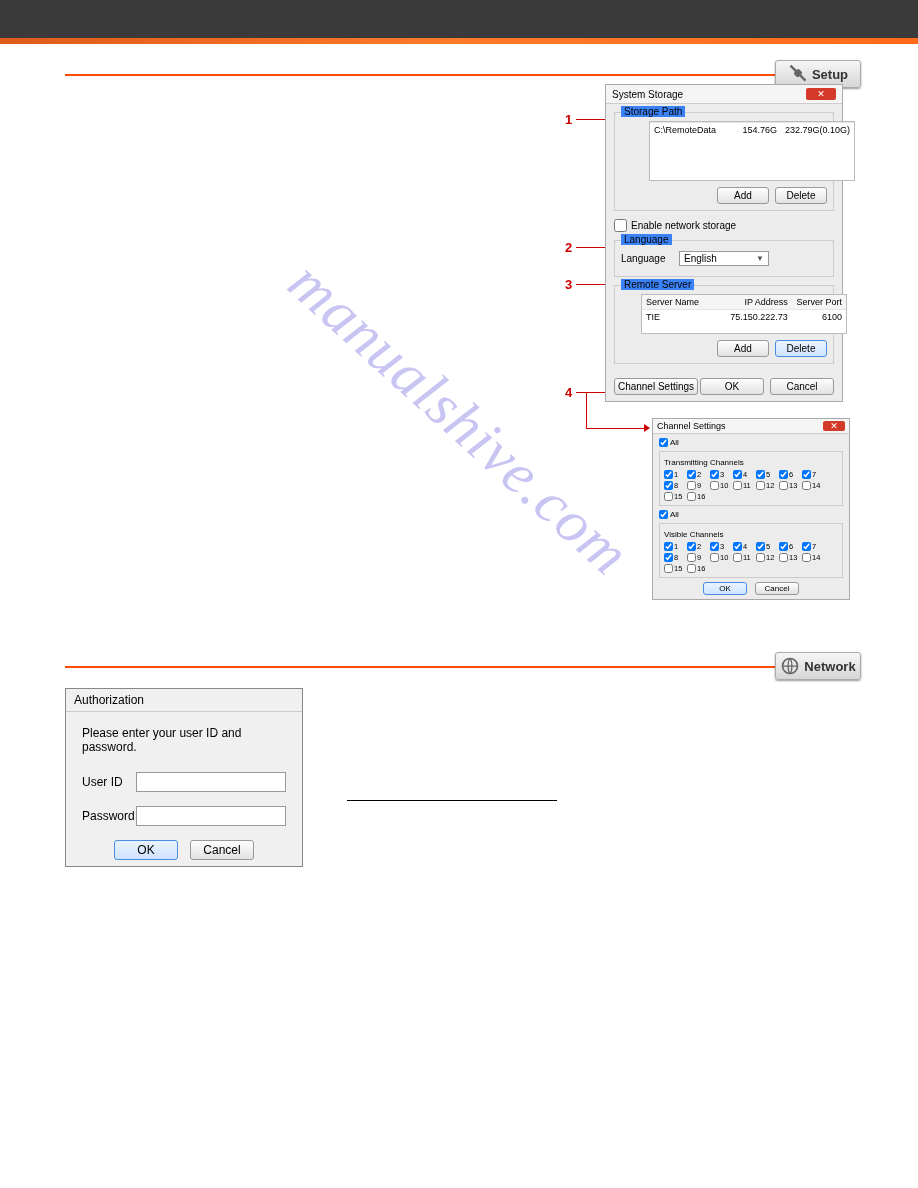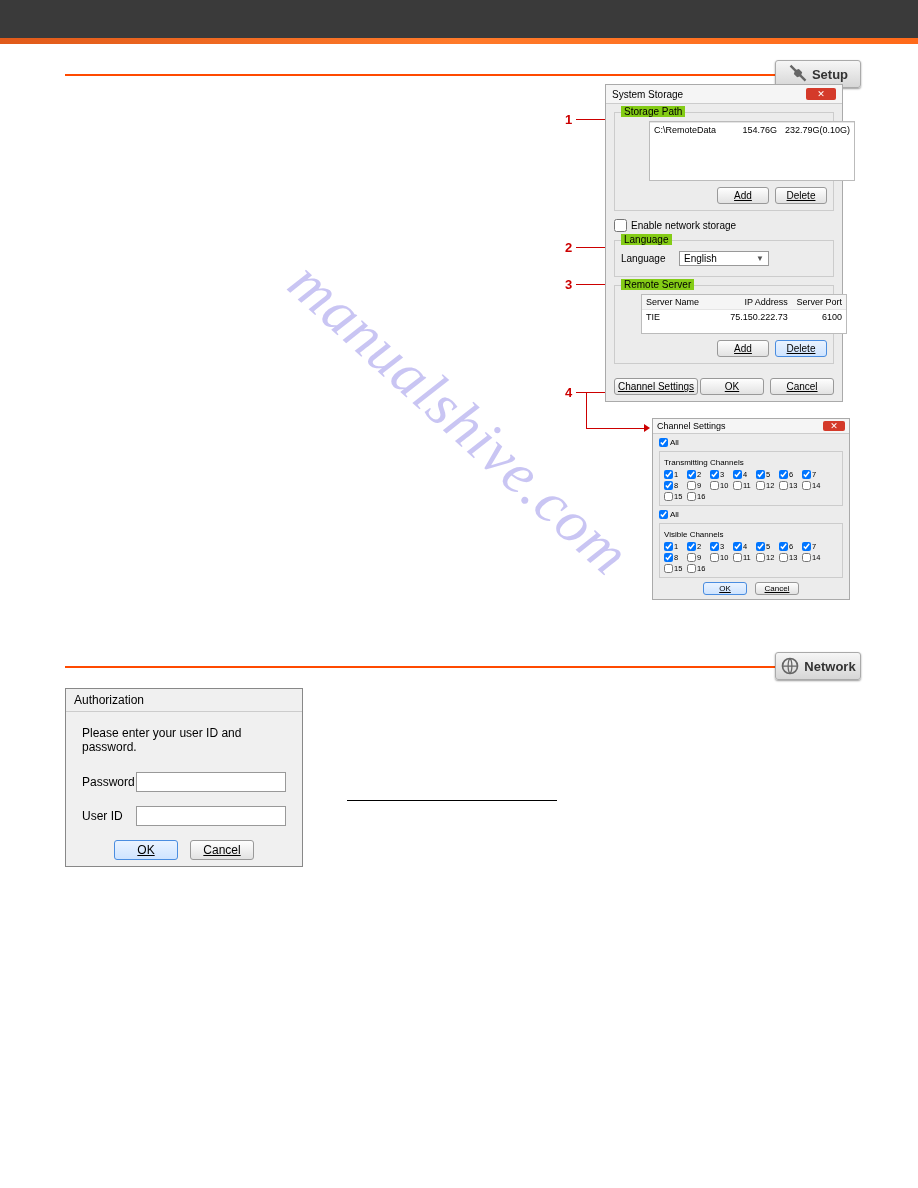--- a/index.html
+++ b/index.html
@@ -89,21 +89,21 @@
   .grp {
     border: 1px solid #ccc;
     margin: 8px;
     padding: 8px 6px 6px 6px;
     position: relative;
   }
   .grp-label {
     position: absolute;
     top: -7px;
     left: 6px;
-    background: #84cc16;
+    background: #3b82f6;
     padding: 0 3px;
     font-size: 10px;
   }
   .list-box {
     border: 1px solid #bbb;
     background: #fff;
     width: 100%;
     font-size: 9px;
   }
   .list-head, .list-row {
@@ -121,21 +121,20 @@
   }
   .btn {
     min-width: 52px;
     text-align: center;
     padding: 2px 0;
     border: 1px solid #999;
     border-radius: 3px;
     background: linear-gradient(#fefefe,#e2e2e2);
     font-size: 10px;
     cursor: pointer;
-    text-decoration: underline;
   }
   .btn.sel { border-color: #4a8de0; background: linear-gradient(#eaf3ff,#cfe4ff); }
   .chk-row { display: flex; align-items: center; gap: 4px; margin: 0 8px 6px 8px; font-size:10px;}
   .chk-row input { margin:0; }
 
   .lang-row { display:flex; align-items:center; gap:8px; padding:2px 0;}
   .select-box {
     border:1px solid #999; background:#fff; padding:1px 4px;
     width:90px; display:flex; justify-content:space-between; align-items:center;
     font-size:10px; cursor:pointer;
@@ -546,26 +545,26 @@
     </div>
   </div>
 
   <div class="net-body">
 
     <div class="auth-dialog">
       <div class="auth-title">Authorization</div>
       <div class="auth-body">
         <div class="prompt">Please enter your user ID and password.</div>
         <div class="frow">
+          <label>User ID</label>
+          <input type="text" style="">
+        </div>
+        <div class="frow">
           <label>Password</label>
           <input type="password" style="">
-        </div>
-        <div class="frow">
-          <label>User ID</label>
-          <input type="text" style="">
         </div>
         <div class="auth-btns">
           <div class="btn primary">OK</div>
           <div class="btn">Cancel</div>
         </div>
       </div>
     </div>
 
     <div class="net-text">
       <span class="gap"></span>

